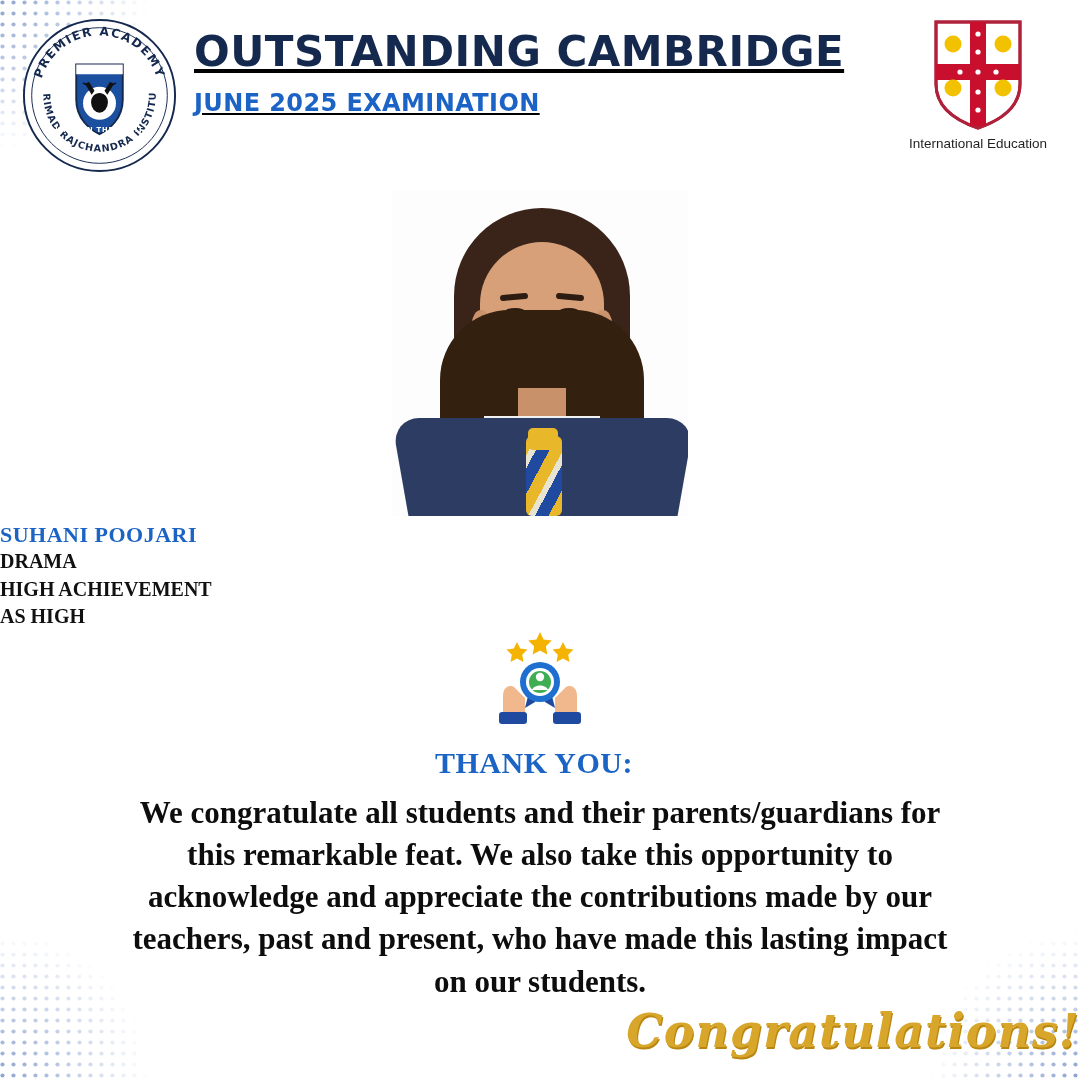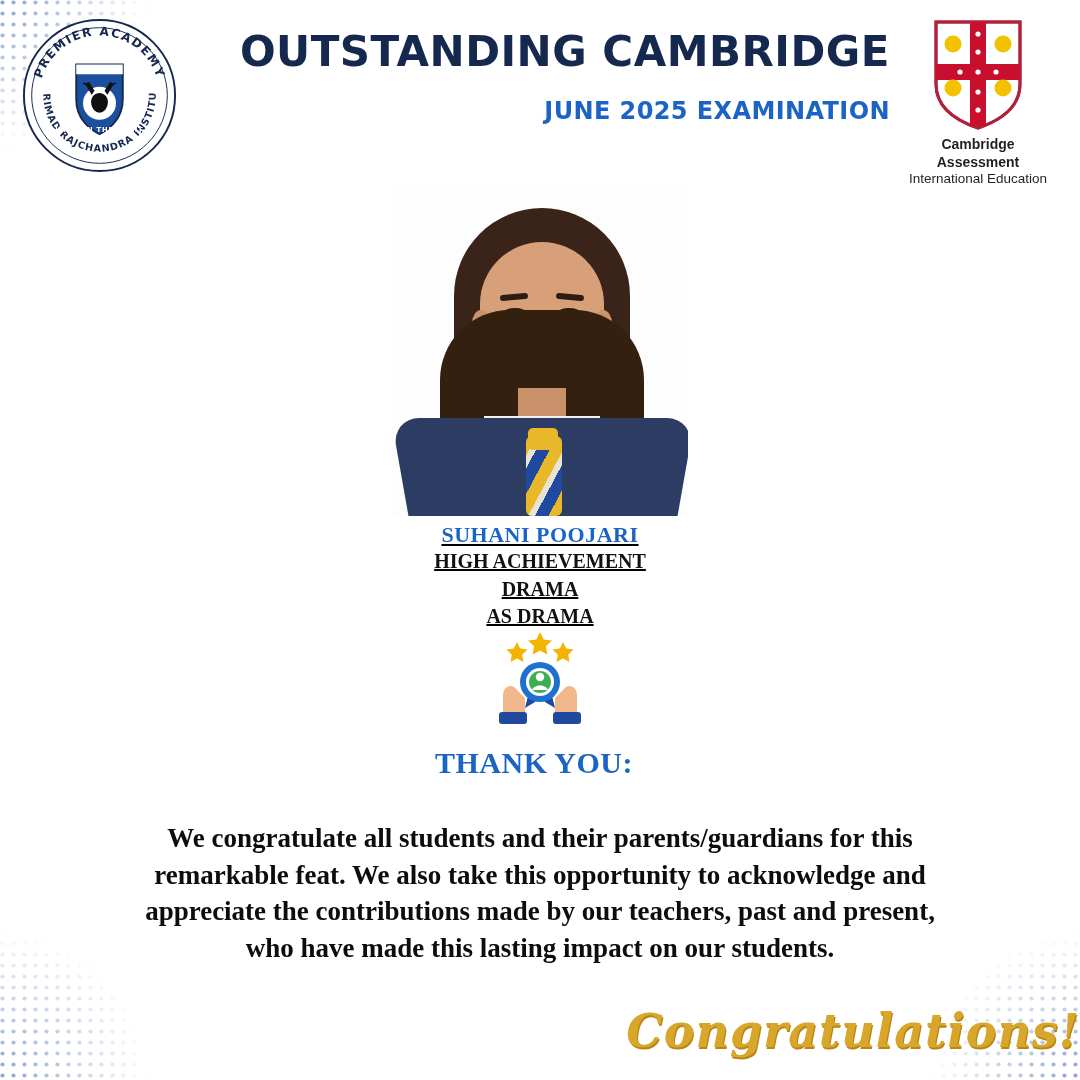--- a/index.html
+++ b/index.html
@@ -62,35 +62,36 @@
     font-weight: bold;
     display: block;
   }
   .cam-text .l2 {
     font-size: 13.5px;
     display: block;
   }
 
   .title-block {
     position: absolute;
-    left: 184px;
+    left: 194px;
     right: 190px;
     top: 28px;
-    text-align: right;
+    text-align: left;
+    text-decoration: underline;
   }
   .title-main {
     font-size: 42px;
     line-height: 1.12;
     font-weight: bold;
     color: #15294f;
     letter-spacing: 0.5px;
     font-family: "DejaVu Sans", sans-serif;
   }
   .title-sub {
-    margin-top: 22px;
+    margin-top: 14px;
     font-size: 24px;
     font-weight: bold;
     color: #1b63c4;
     letter-spacing: 0.4px;
     font-family: "DejaVu Sans", sans-serif;
   }
 
   
   .photo-wrap {
     position: absolute;
@@ -161,23 +162,21 @@
     position: absolute; left: 136px; top: 238px; width: 30px; height: 22px;
     background: #e8b72a; border-radius: 5px;
   }
 
   
   .name-block {
     position: absolute;
     top: 522px;
     left: 0;
     right: 0;
-    text-align: center;
     font-family: "Liberation Serif", serif;
-    text-decoration: underline;
   }
   .student-name {
     font-size: 22px;
     font-weight: bold;
     color: #1b63c4;
     letter-spacing: 0.5px;
   }
   .award-line {
     font-size: 20px;
     font-weight: bold;
@@ -207,25 +206,24 @@
     color: #1b63c4;
     letter-spacing: 0.5px;
   }
   .body-text {
     position: absolute;
     top: 792px;
     left: 120px;
     right: 120px;
     text-align: center;
     font-family: "Liberation Serif", serif;
-    font-size: 27px;
+    font-size: 31px;
     font-weight: bold;
     line-height: 1.36;
     color: #0d0d0d;
-    margin-top: 28px;
   }
 
   
   .congrats {
     position: absolute;
     bottom: 22px;
     left: 0; right: 0;
     text-align: right;
     font-family: "DejaVu Serif", serif;
     font-style: italic;
@@ -328,21 +326,20 @@
         <circle cx="46" cy="16" r="2.6"></circle>
           <circle cx="46" cy="34" r="2.6"></circle>
         <circle cx="46" cy="54" r="2.6"></circle>
           <circle cx="64" cy="54" r="2.6"></circle>
         <circle cx="28" cy="54" r="2.6"></circle>
           <circle cx="46" cy="74" r="2.6"></circle>
         <circle cx="46" cy="92" r="2.6"></circle>
       </g>
     </svg>
     <div class="cam-text">
-      <span class="l1">Cambridge Assessment</span>
       <span class="l2">International Education</span>
     </div>
   </div>
 </div>
 
 <div class="photo-wrap">
   <div class="photo">
     <div class="p-bg"></div>
     <div class="p-hair"></div>
     <div class="p-face"></div>
@@ -359,23 +356,23 @@
     <div class="p-shirt"></div>
     <div class="p-blazer-l"></div>
     <div class="p-blazer-r"></div>
     <div class="p-tie"></div>
     <div class="p-tie-knot"></div>
   </div>
 </div>
 
 <div class="name-block">
   <div class="student-name">SUHANI POOJARI</div>
+  <div class="award-line">DRAMA</div>
   <div class="award-line">HIGH ACHIEVEMENT</div>
-  <div class="award-line">DRAMA</div>
-  <div class="award-line">AS DRAMA</div>
+  <div class="award-line">AS HIGH</div>
 </div>
 
 <svg class="medal" viewBox="0 0 110 100">
 
   <g fill="#f5b301">
     <path d="M32 16 l3.2 6.6 l7.3 1 l-5.3 5.1 l1.3 7.2 l-6.5 -3.4 l-6.5 3.4 l1.3 -7.2 l-5.3 -5.1 l7.3 -1 z"></path>
     <path d="M55 6 l3.6 7.4 l8.2 1.2 l-5.9 5.7 l1.4 8.1 l-7.3 -3.8 l-7.3 3.8 l1.4 -8.1 l-5.9 -5.7 l8.2 -1.2 z"></path>
     <path d="M78 16 l3.2 6.6 l7.3 1 l-5.3 5.1 l1.3 7.2 l-6.5 -3.4 l-6.5 3.4 l1.3 -7.2 l-5.3 -5.1 l7.3 -1 z"></path>
   </g>
 

